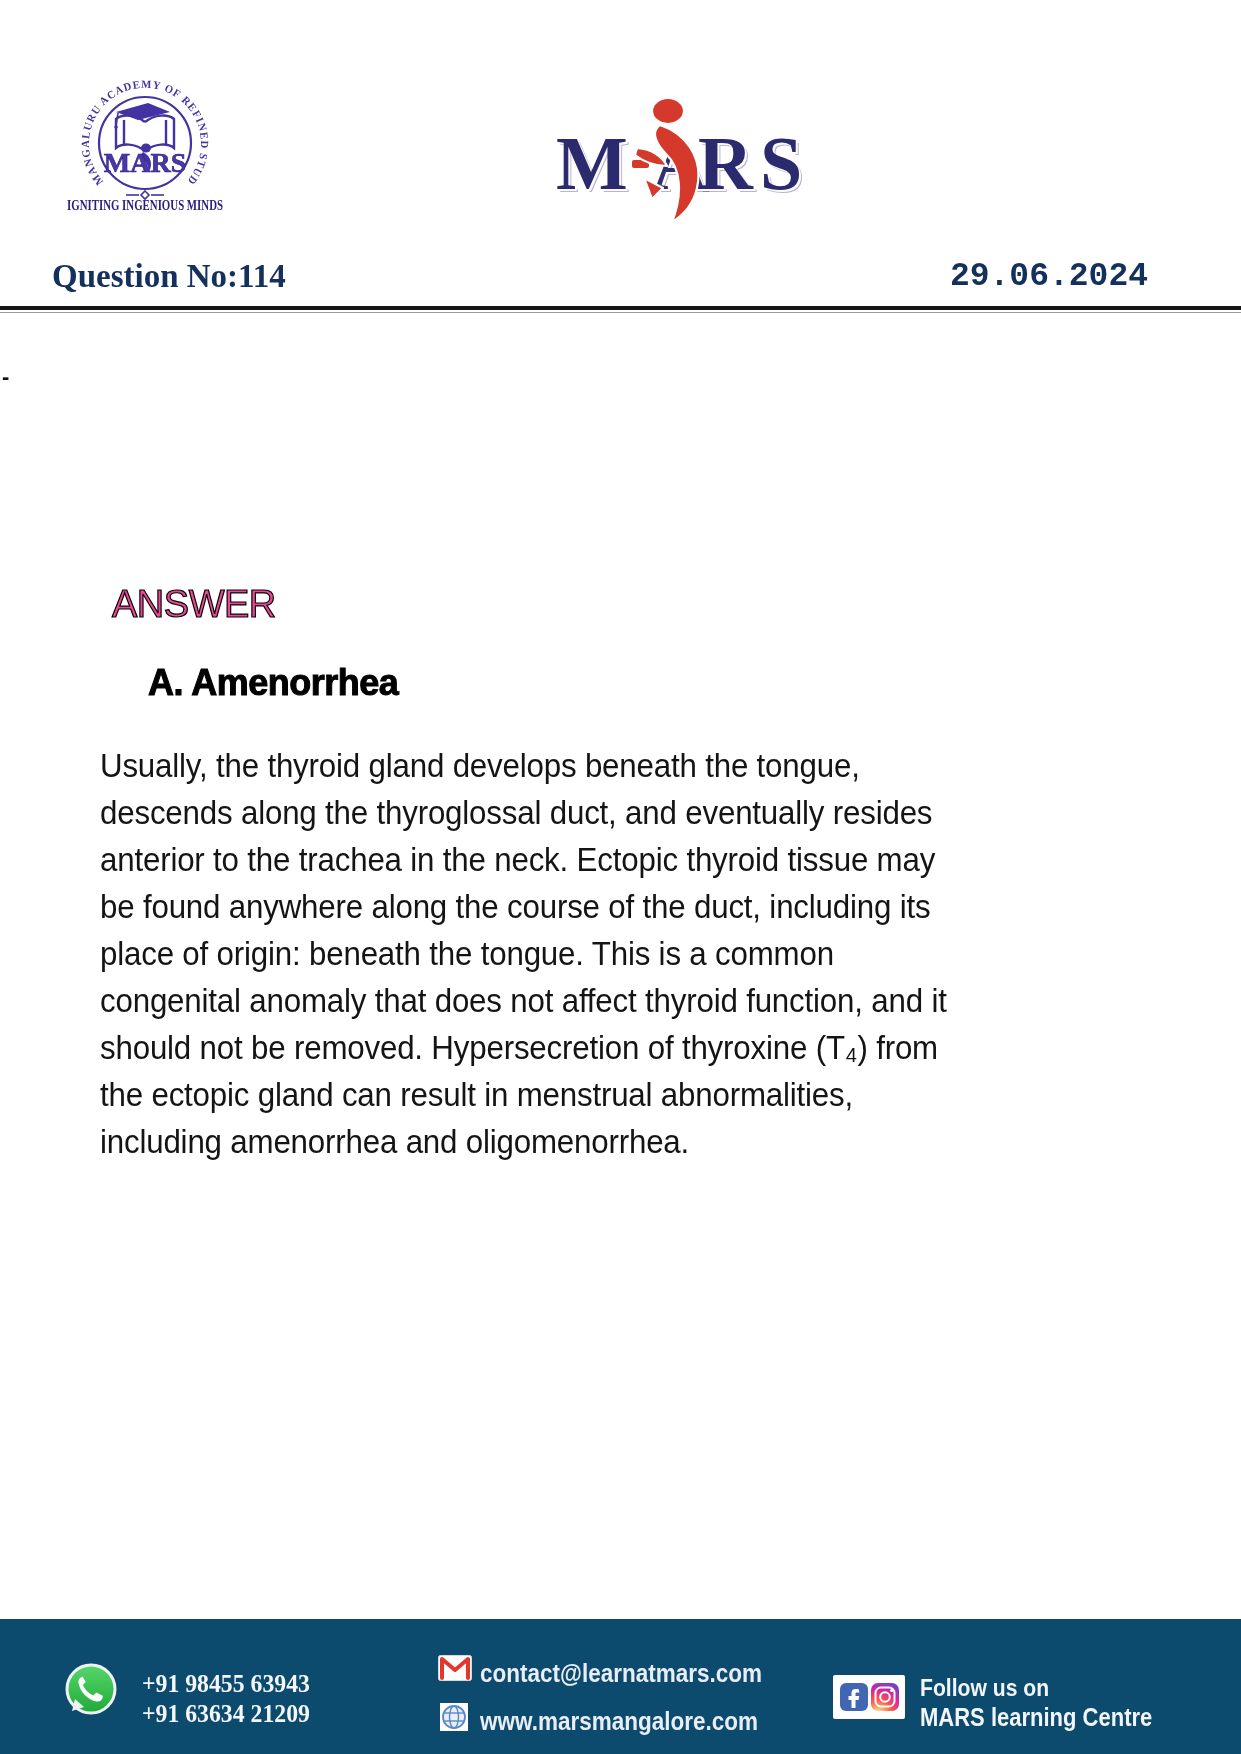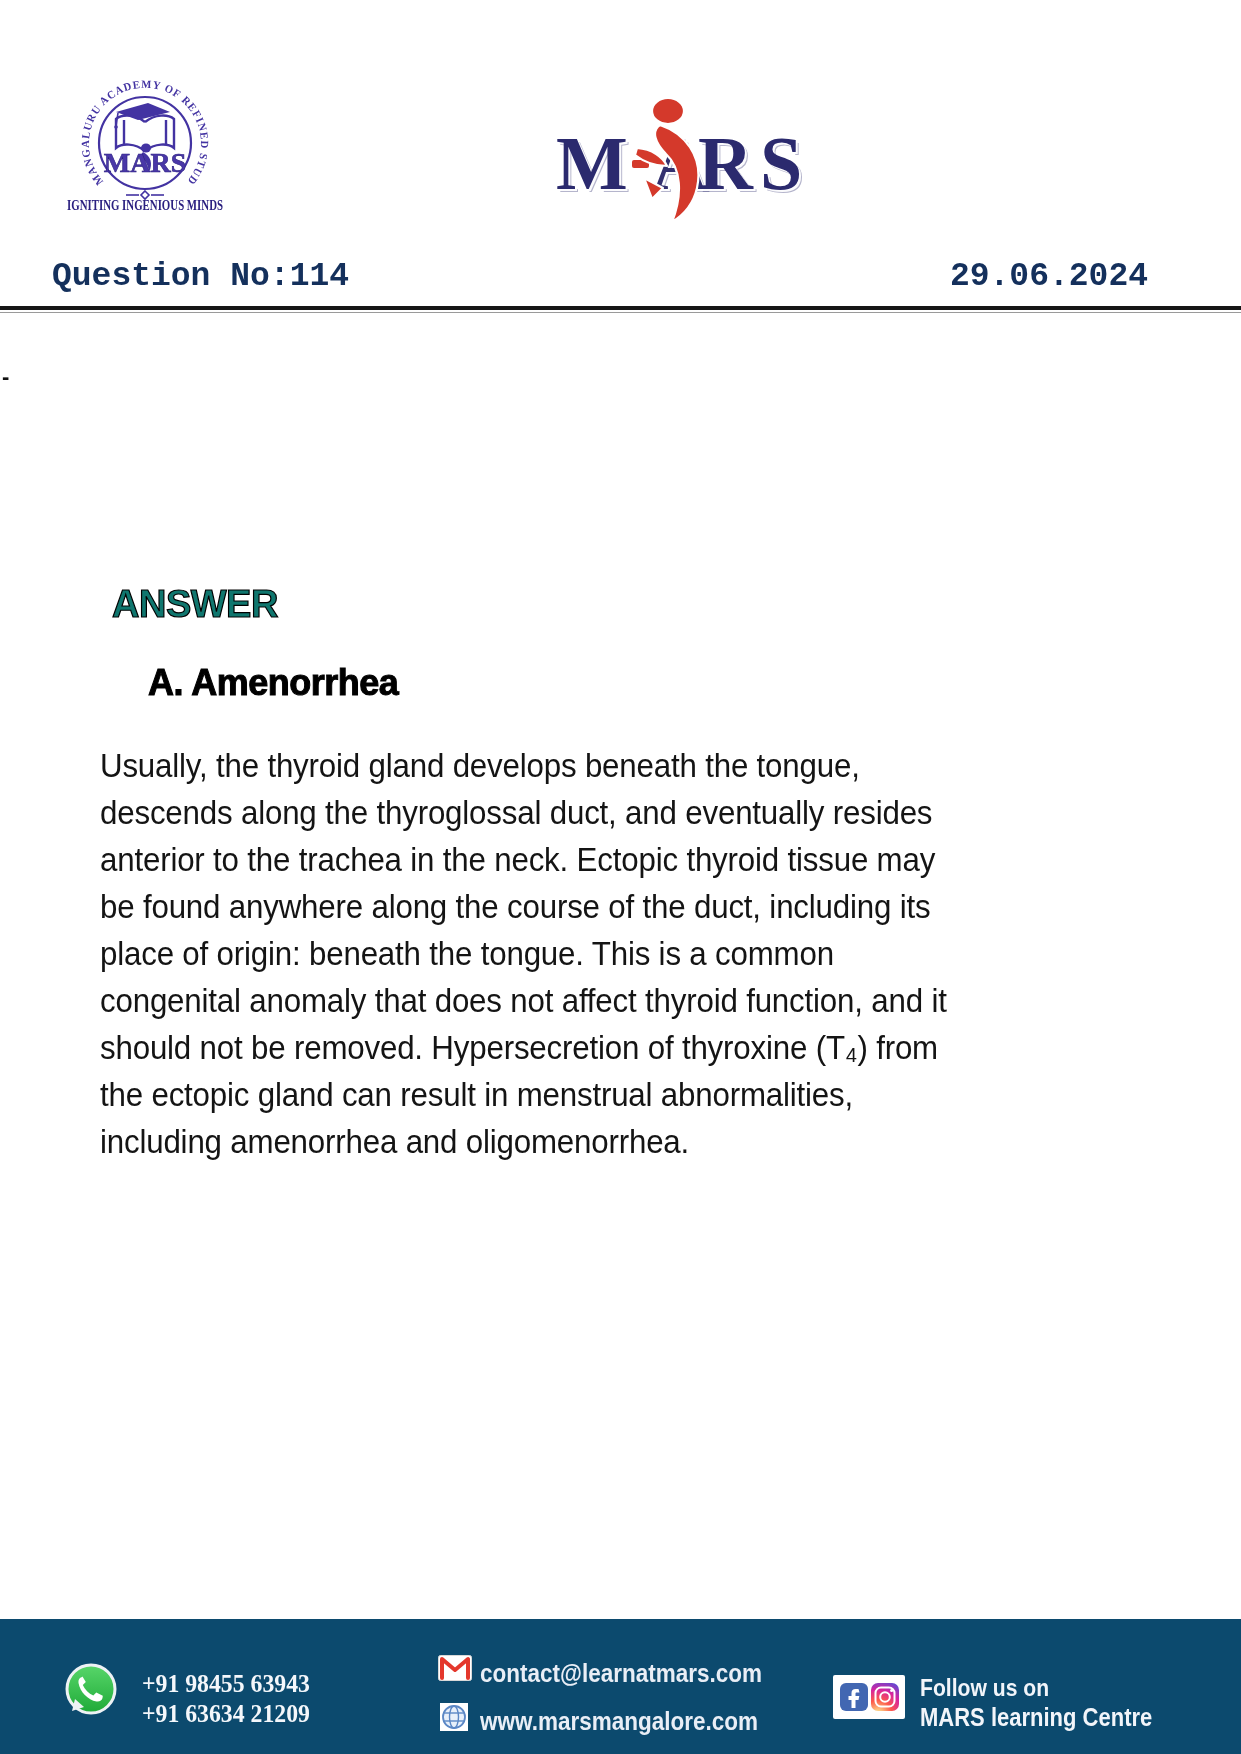--- a/index.html
+++ b/index.html
@@ -16,31 +16,31 @@
         font-size:76px;line-height:90px;color:#2b2a6e;
         text-shadow:2px 2px 0 rgba(255,255,255,.95),3px 3px 0 rgba(43,42,110,.35);}
   .brand .l-m{left:0;}
   .brand .l-a{left:96px;color:#33306f;}
   .brand .l-rs{left:142px;letter-spacing:7px;text-align:right;}
   .brand .dash{position:absolute;left:76px;top:42px;width:17px;height:8px;background:#d4392b;
         border-radius:2px;box-shadow:0 0 0 1.5px #fff;}
   .brand .runner{position:absolute;left:66px;top:-30px;z-index:3;}
 
   
-  .q-no{position:absolute;left:52px;top:258px;font-family:Liberation Mono, monospace;
+  .q-no{position:absolute;left:52px;top:258px;font-family:Liberation Serif, serif;
         font-weight:bold;font-size:33px;color:#14305c;}
   .q-date{position:absolute;right:93px;top:258px;font-family:Liberation Mono, monospace;
         font-weight:bold;font-size:33px;color:#14305c;}
   .rule-a{position:absolute;left:0;top:306px;width:1241px;height:4px;background:#161616;}
   .rule-b{position:absolute;left:0;top:312px;width:1241px;height:1px;background:#9a9a9a;}
   .stray-dash{position:absolute;left:2px;top:364px;font-size:22px;font-weight:bold;color:#111;}
 
   
-  .answer-heading{position:absolute;left:112px;top:583px;font-size:38px;font-weight:bold;
-        letter-spacing:-.5px;color:#0f766e;-webkit-text-stroke:1.2px #000;}
+  .answer-heading{position:absolute;left:112px;top:583px;font-size:38px;font-weight:normal;
+        letter-spacing:-.5px;color:#ec4899;-webkit-text-stroke:1.2px #000;}
   .answer-option{position:absolute;left:148px;top:662px;font-size:36px;font-weight:bold;
         letter-spacing:-.5px;color:#000;text-align:right;-webkit-text-stroke:1px #000;}
   .para{position:absolute;left:100px;top:742px;transform:scaleX(.92);transform-origin:left top;}
   .para .pline{white-space:nowrap;font-size:34px;line-height:47px;color:#141414;
         letter-spacing:-.2px;}
 
   
   .footer{position:absolute;left:0;top:1619px;width:1241px;height:135px;background:#0c4a6e;padding-left:32px;}
   .wa-icon{position:absolute;left:64px;top:44px;}
   .phones{position:absolute;left:142px;top:50px;transform:scaleX(.95);transform-origin:left top;

